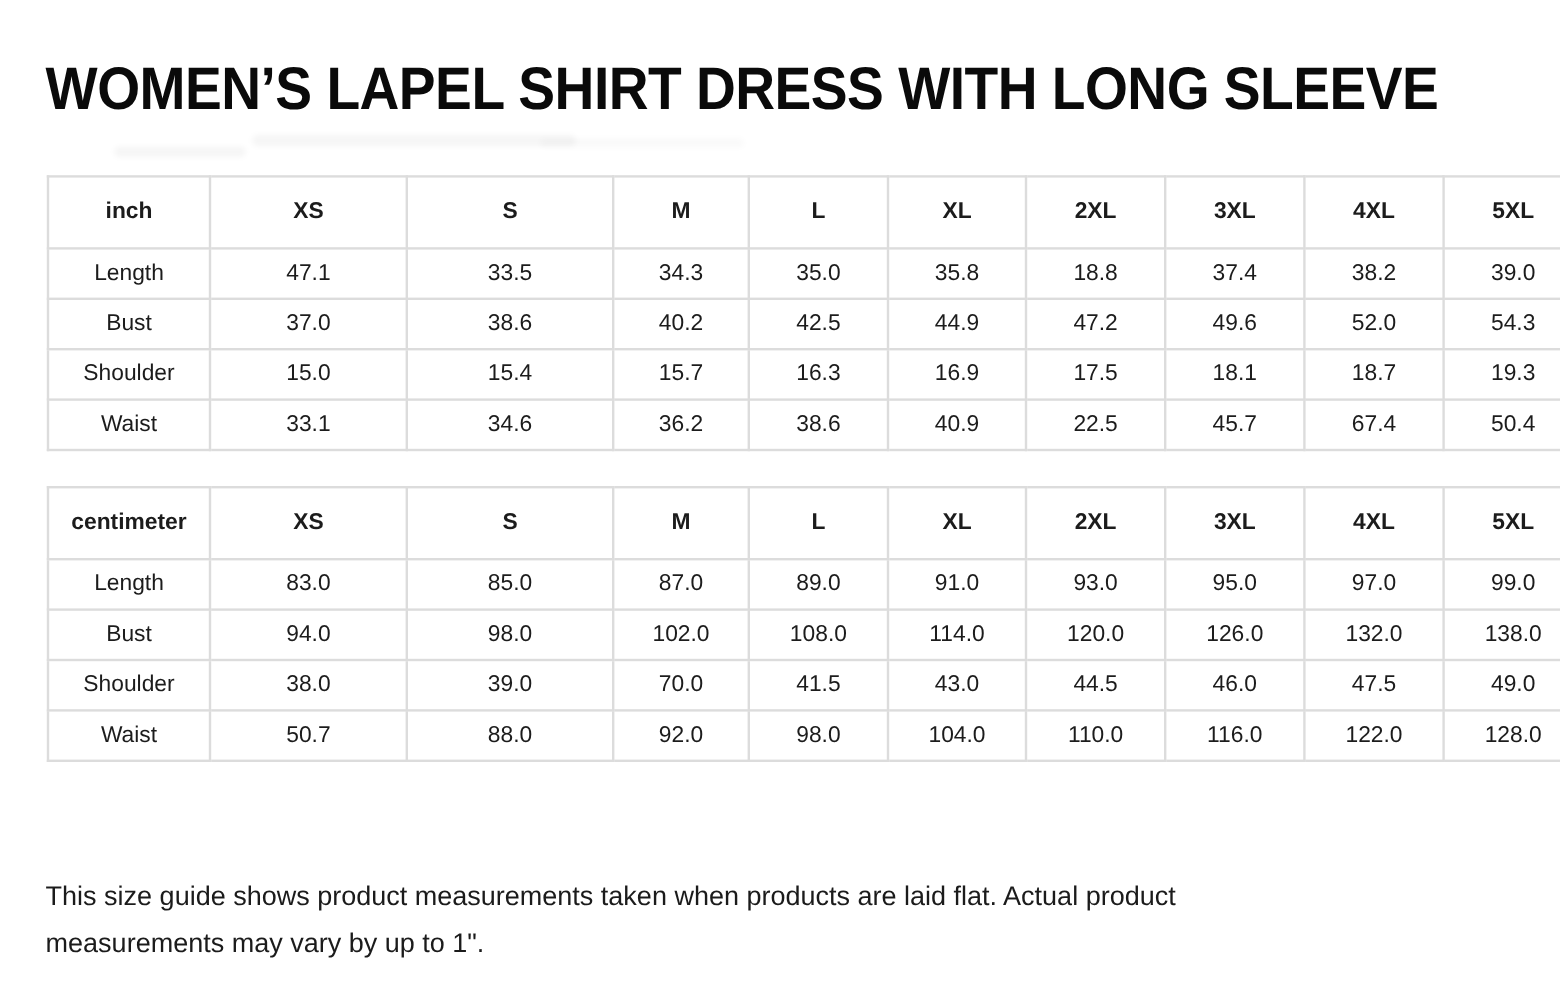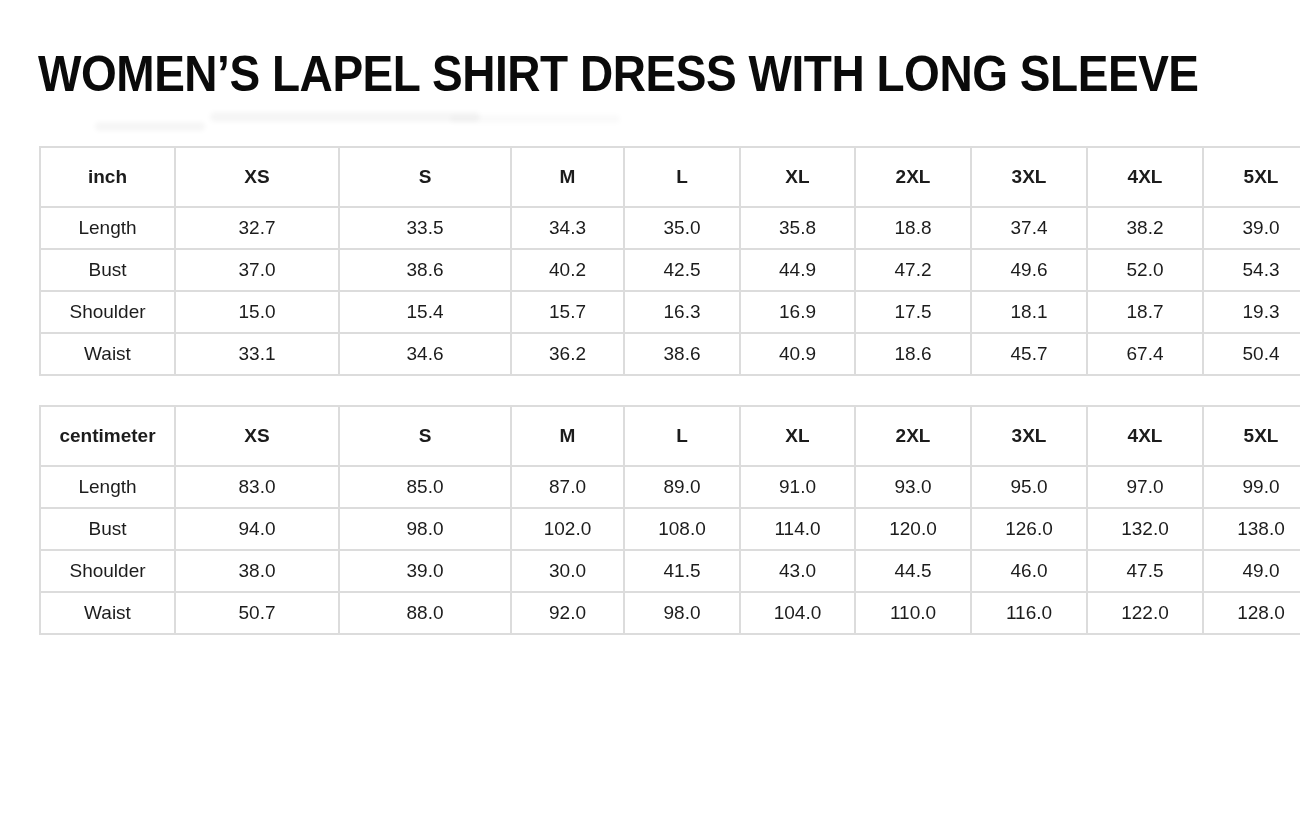--- a/index.html
+++ b/index.html
@@ -128,21 +128,21 @@
             <th>XL</th>
             <th>2XL</th>
             <th>3XL</th>
             <th>4XL</th>
             <th>5XL</th>
           </tr>
         </thead>
         <tbody>
           <tr>
             <th>Length</th>
-            <td>32.7</td>
+            <td>47.1</td>
             <td>33.5</td>
             <td>34.3</td>
             <td>35.0</td>
             <td>35.8</td>
             <td>18.8</td>
             <td>37.4</td>
             <td>38.2</td>
             <td>39.0</td>
           </tr>
           <tr>
@@ -169,21 +169,21 @@
             <td>18.7</td>
             <td>19.3</td>
           </tr>
           <tr>
             <th>Waist</th>
             <td>33.1</td>
             <td>34.6</td>
             <td>36.2</td>
             <td>38.6</td>
             <td>40.9</td>
-            <td>18.6</td>
+            <td>22.5</td>
             <td>45.7</td>
             <td>67.4</td>
             <td>50.4</td>
           </tr>
         </tbody>
       </table>
       <table class="size-table">
         <colgroup>
           <col style="width: 135px;">
           <col style="width: 164px;">
@@ -232,21 +232,21 @@
             <td>114.0</td>
             <td>120.0</td>
             <td>126.0</td>
             <td>132.0</td>
             <td>138.0</td>
           </tr>
           <tr>
             <th>Shoulder</th>
             <td>38.0</td>
             <td>39.0</td>
-            <td>30.0</td>
+            <td>70.0</td>
             <td>41.5</td>
             <td>43.0</td>
             <td>44.5</td>
             <td>46.0</td>
             <td>47.5</td>
             <td>49.0</td>
           </tr>
           <tr>
             <th>Waist</th>
             <td>50.7</td>
@@ -256,13 +256,14 @@
             <td>104.0</td>
             <td>110.0</td>
             <td>116.0</td>
             <td>122.0</td>
             <td>128.0</td>
           </tr>
         </tbody>
       </table>
     </div>
 
+  <p class="footnote">This size guide shows product measurements taken when products are laid flat. Actual product measurements may vary by up to 1".</p>
 </div>
 
 </body></html>

